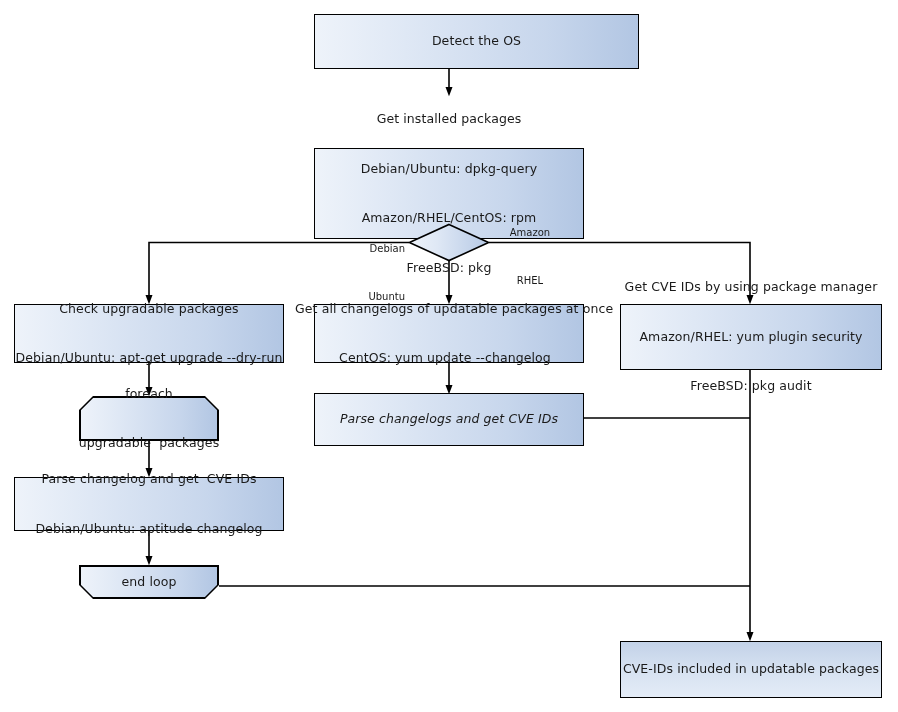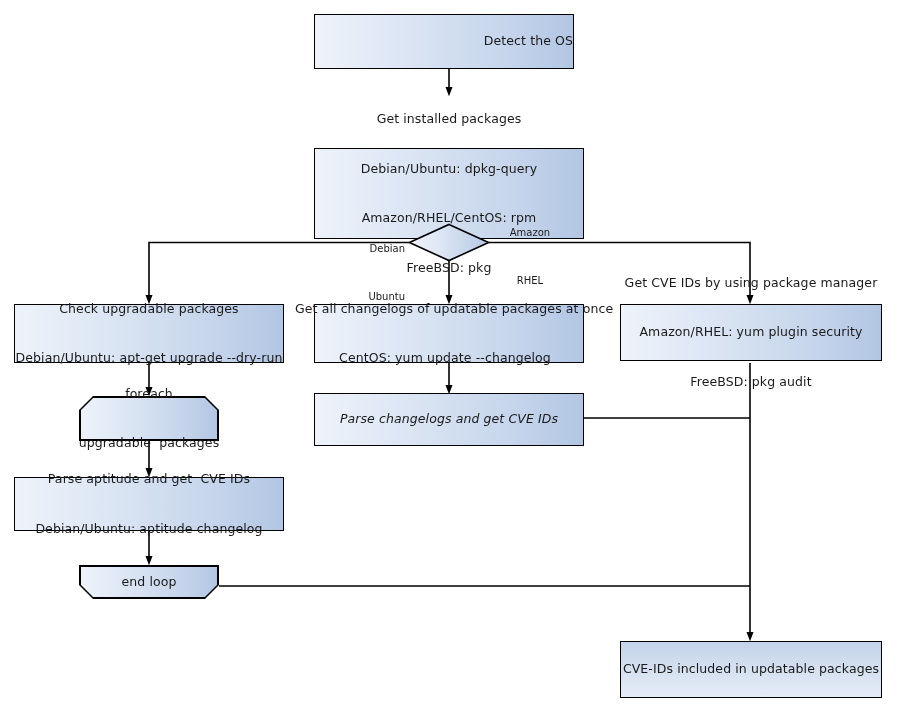--- a/index.html
+++ b/index.html
@@ -116,21 +116,21 @@
     <path d="M219,586 L750,586"></path>
 
     <path d="M449,363 L449,390" marker-end="url(#arrow)"></path>
 
     <path d="M584,418 L750,418"></path>
 
     <path d="M750,363 L750,637" marker-end="url(#arrow)"></path>
   </g>
 </svg>
 
-<div class="node box" style="left:314px; top:14px; width:260px; height:55px;justify-content:flex-end;">
+<div class="node box" style="left:314px; top:14px; width:325px; height:55px;">
   <span class="node-text">Detect the OS</span>
 </div>
 
 <div class="node box" style="left:314px; top:101px; width:270px; height:91px;margin-top:47px;">
   <div>
     <span class="node-text">Get installed packages</span>
     <span class="node-text">Debian/Ubuntu: dpkg-query</span>
     <span class="node-text">Amazon/RHEL/CentOS: rpm</span>
     <span class="node-text">FreeBSD: pkg</span>
   </div>
@@ -169,40 +169,40 @@
   </div>
 </div>
 
 <div class="node box" style="left:314px; top:304px; width:270px; height:59px;">
   <div>
     <span class="overflow-text">Get all changelogs of updatable packages at once</span>
     <span class="overflow-text" style="text-align:center;">CentOS: yum update --changelog</span>
   </div>
 </div>
 
-<div class="node box" style="left:620px; top:304px; width:262px; height:57px;">
+<div class="node box" style="left:620px; top:304px; width:262px; height:66px;">
   <div>
     <span class="node-text">Get CVE IDs by using package manager</span>
     <span class="node-text">Amazon/RHEL: yum plugin security</span>
     <span class="node-text">FreeBSD: pkg audit</span>
   </div>
 </div>
 
 <div class="node loop loop-start" style="left:79px; top:396px; width:140px; height:45px;">
   <div class="loop-inner"></div>
   <div class="loop-fill"></div>
   <div class="loop-label">
     <span class="node-text">foreach</span>
     <span class="node-text">upgradable  packages</span>
   </div>
 </div>
 
 <div class="node box" style="left:14px; top:477px; width:270px; height:54px;">
   <div>
-    <span class="node-text">Parse aptitude and get  CVE IDs</span>
+    <span class="node-text">Parse changelog and get  CVE IDs</span>
     <span class="node-text">Debian/Ubuntu: aptitude changelog</span>
   </div>
 </div>
 
 <div class="node box" style="left:314px; top:393px; width:270px; height:53px;font-style:italic;">
   <span class="node-text">Parse changelogs and get CVE IDs</span>
 </div>
 
 <div class="node loop loop-end" style="left:79px; top:565px; width:140px; height:34px;">
   <div class="loop-inner"></div>

